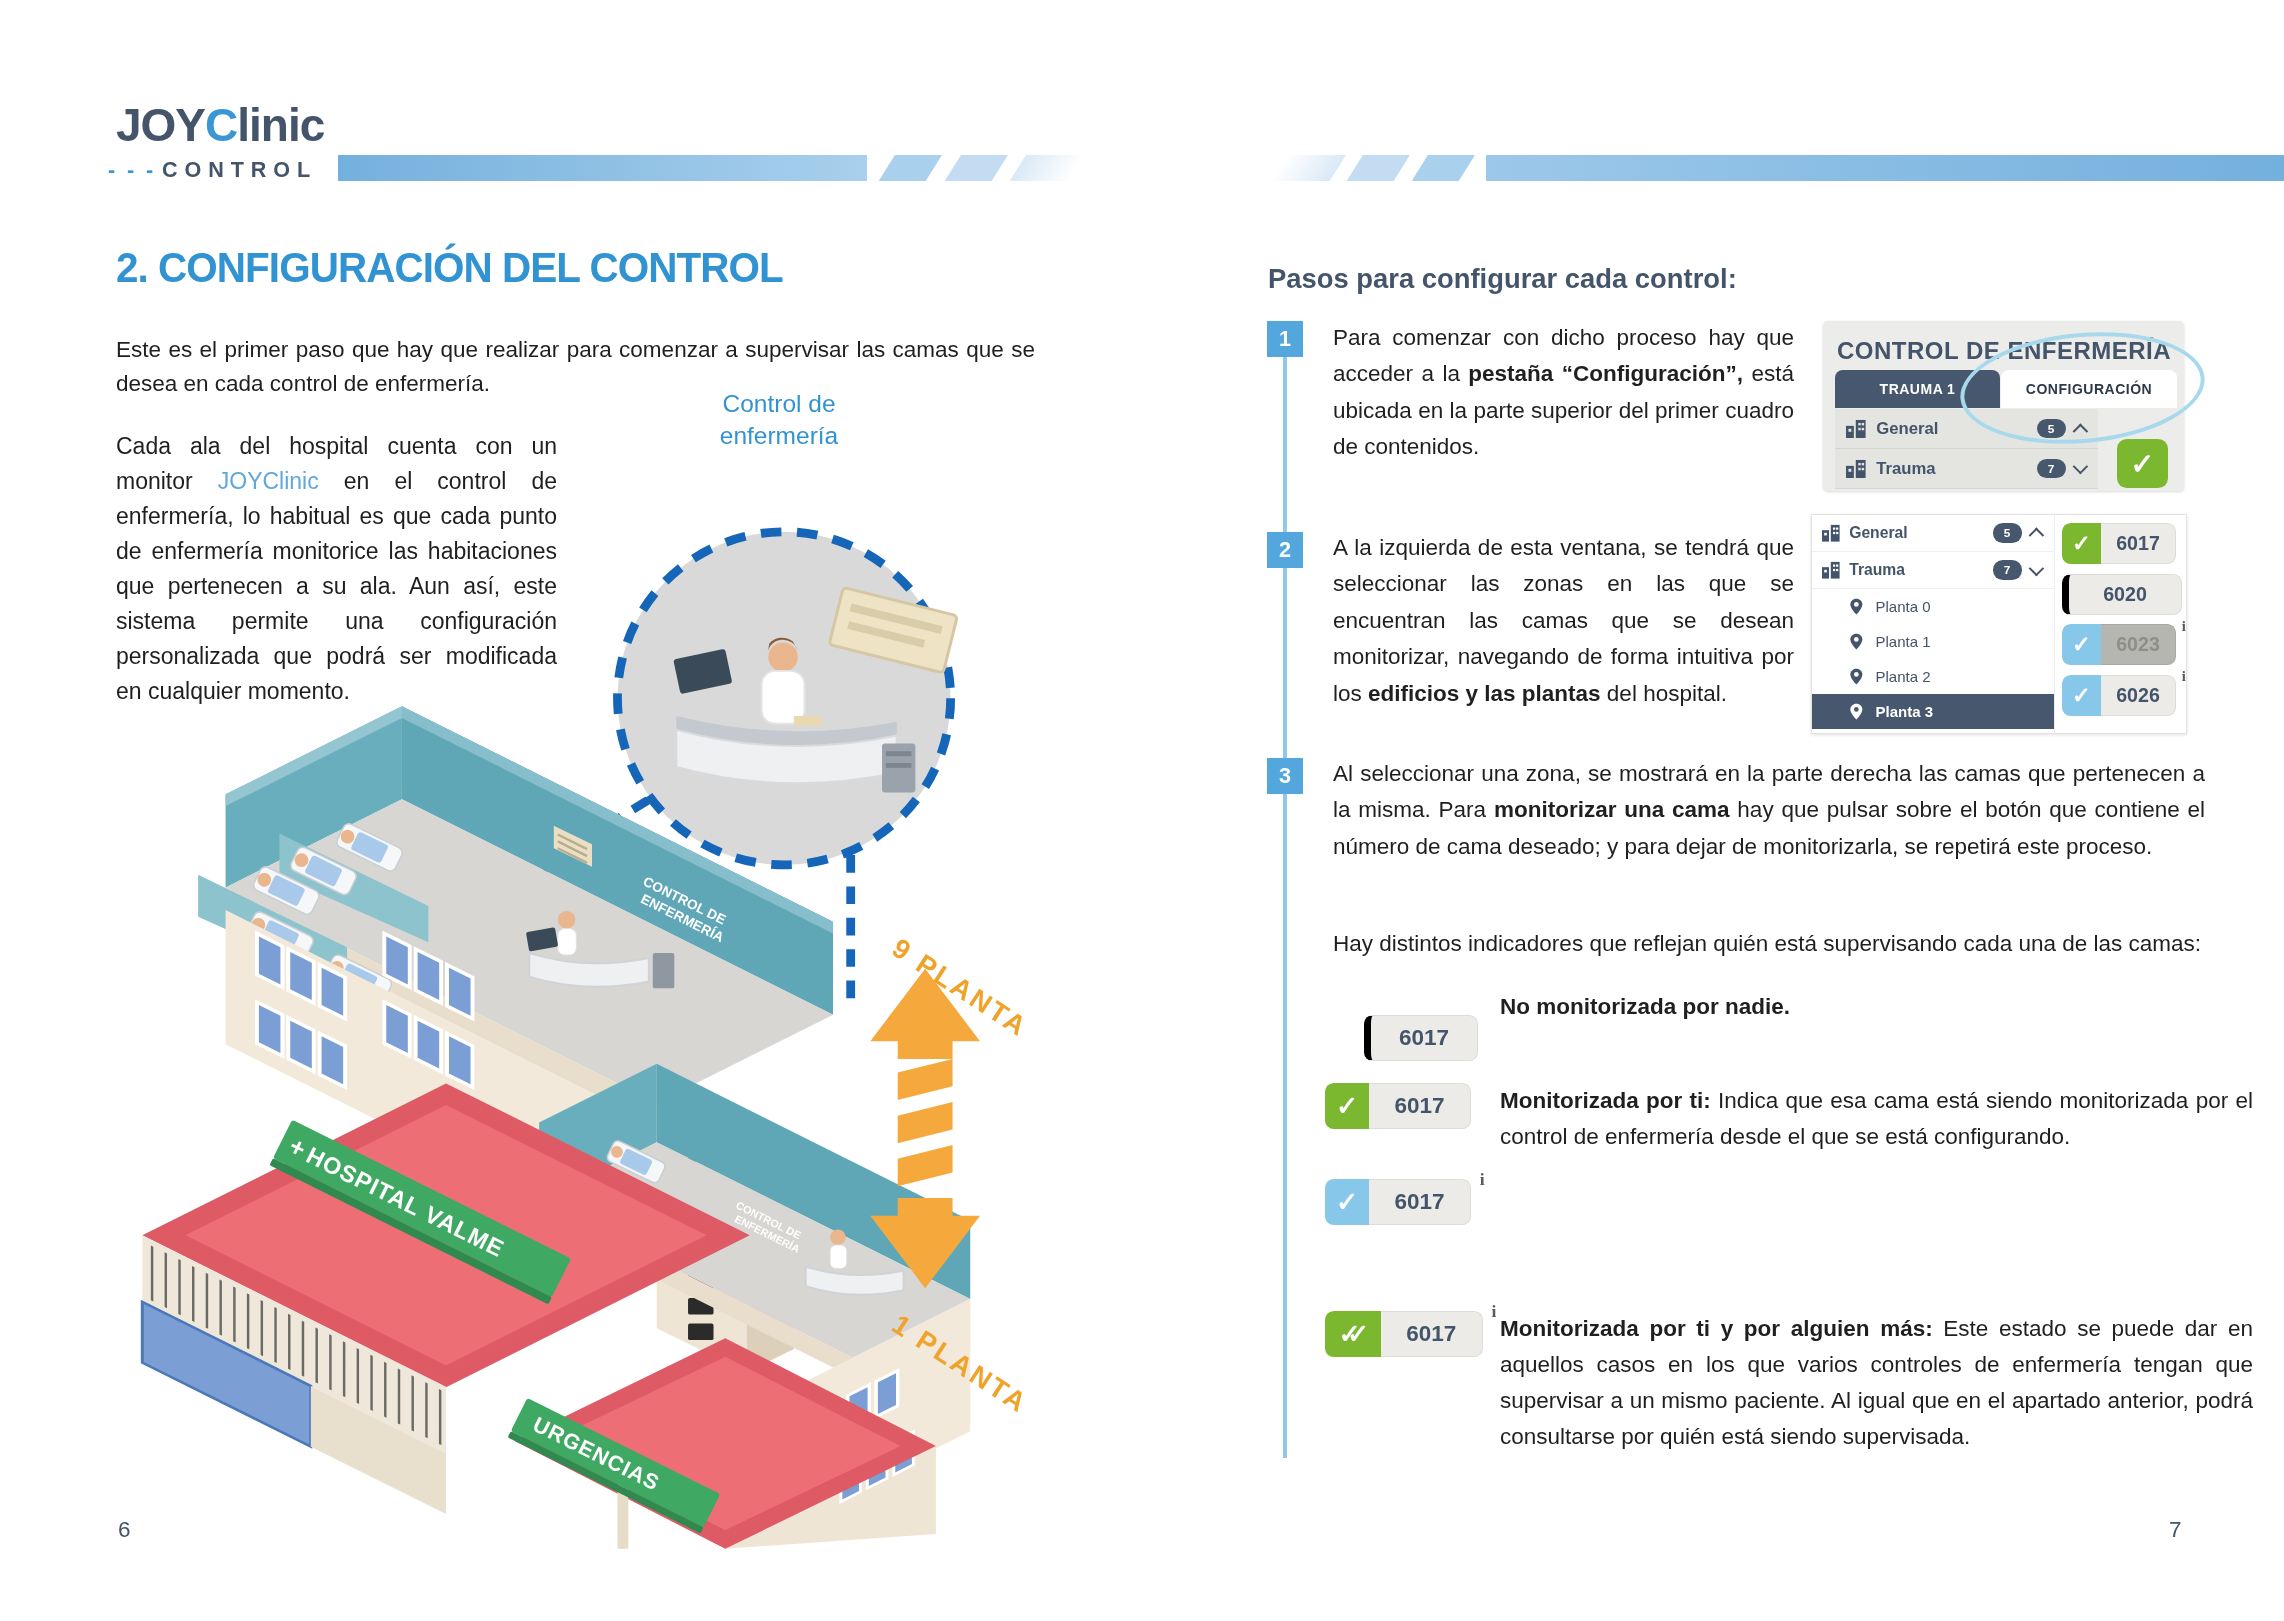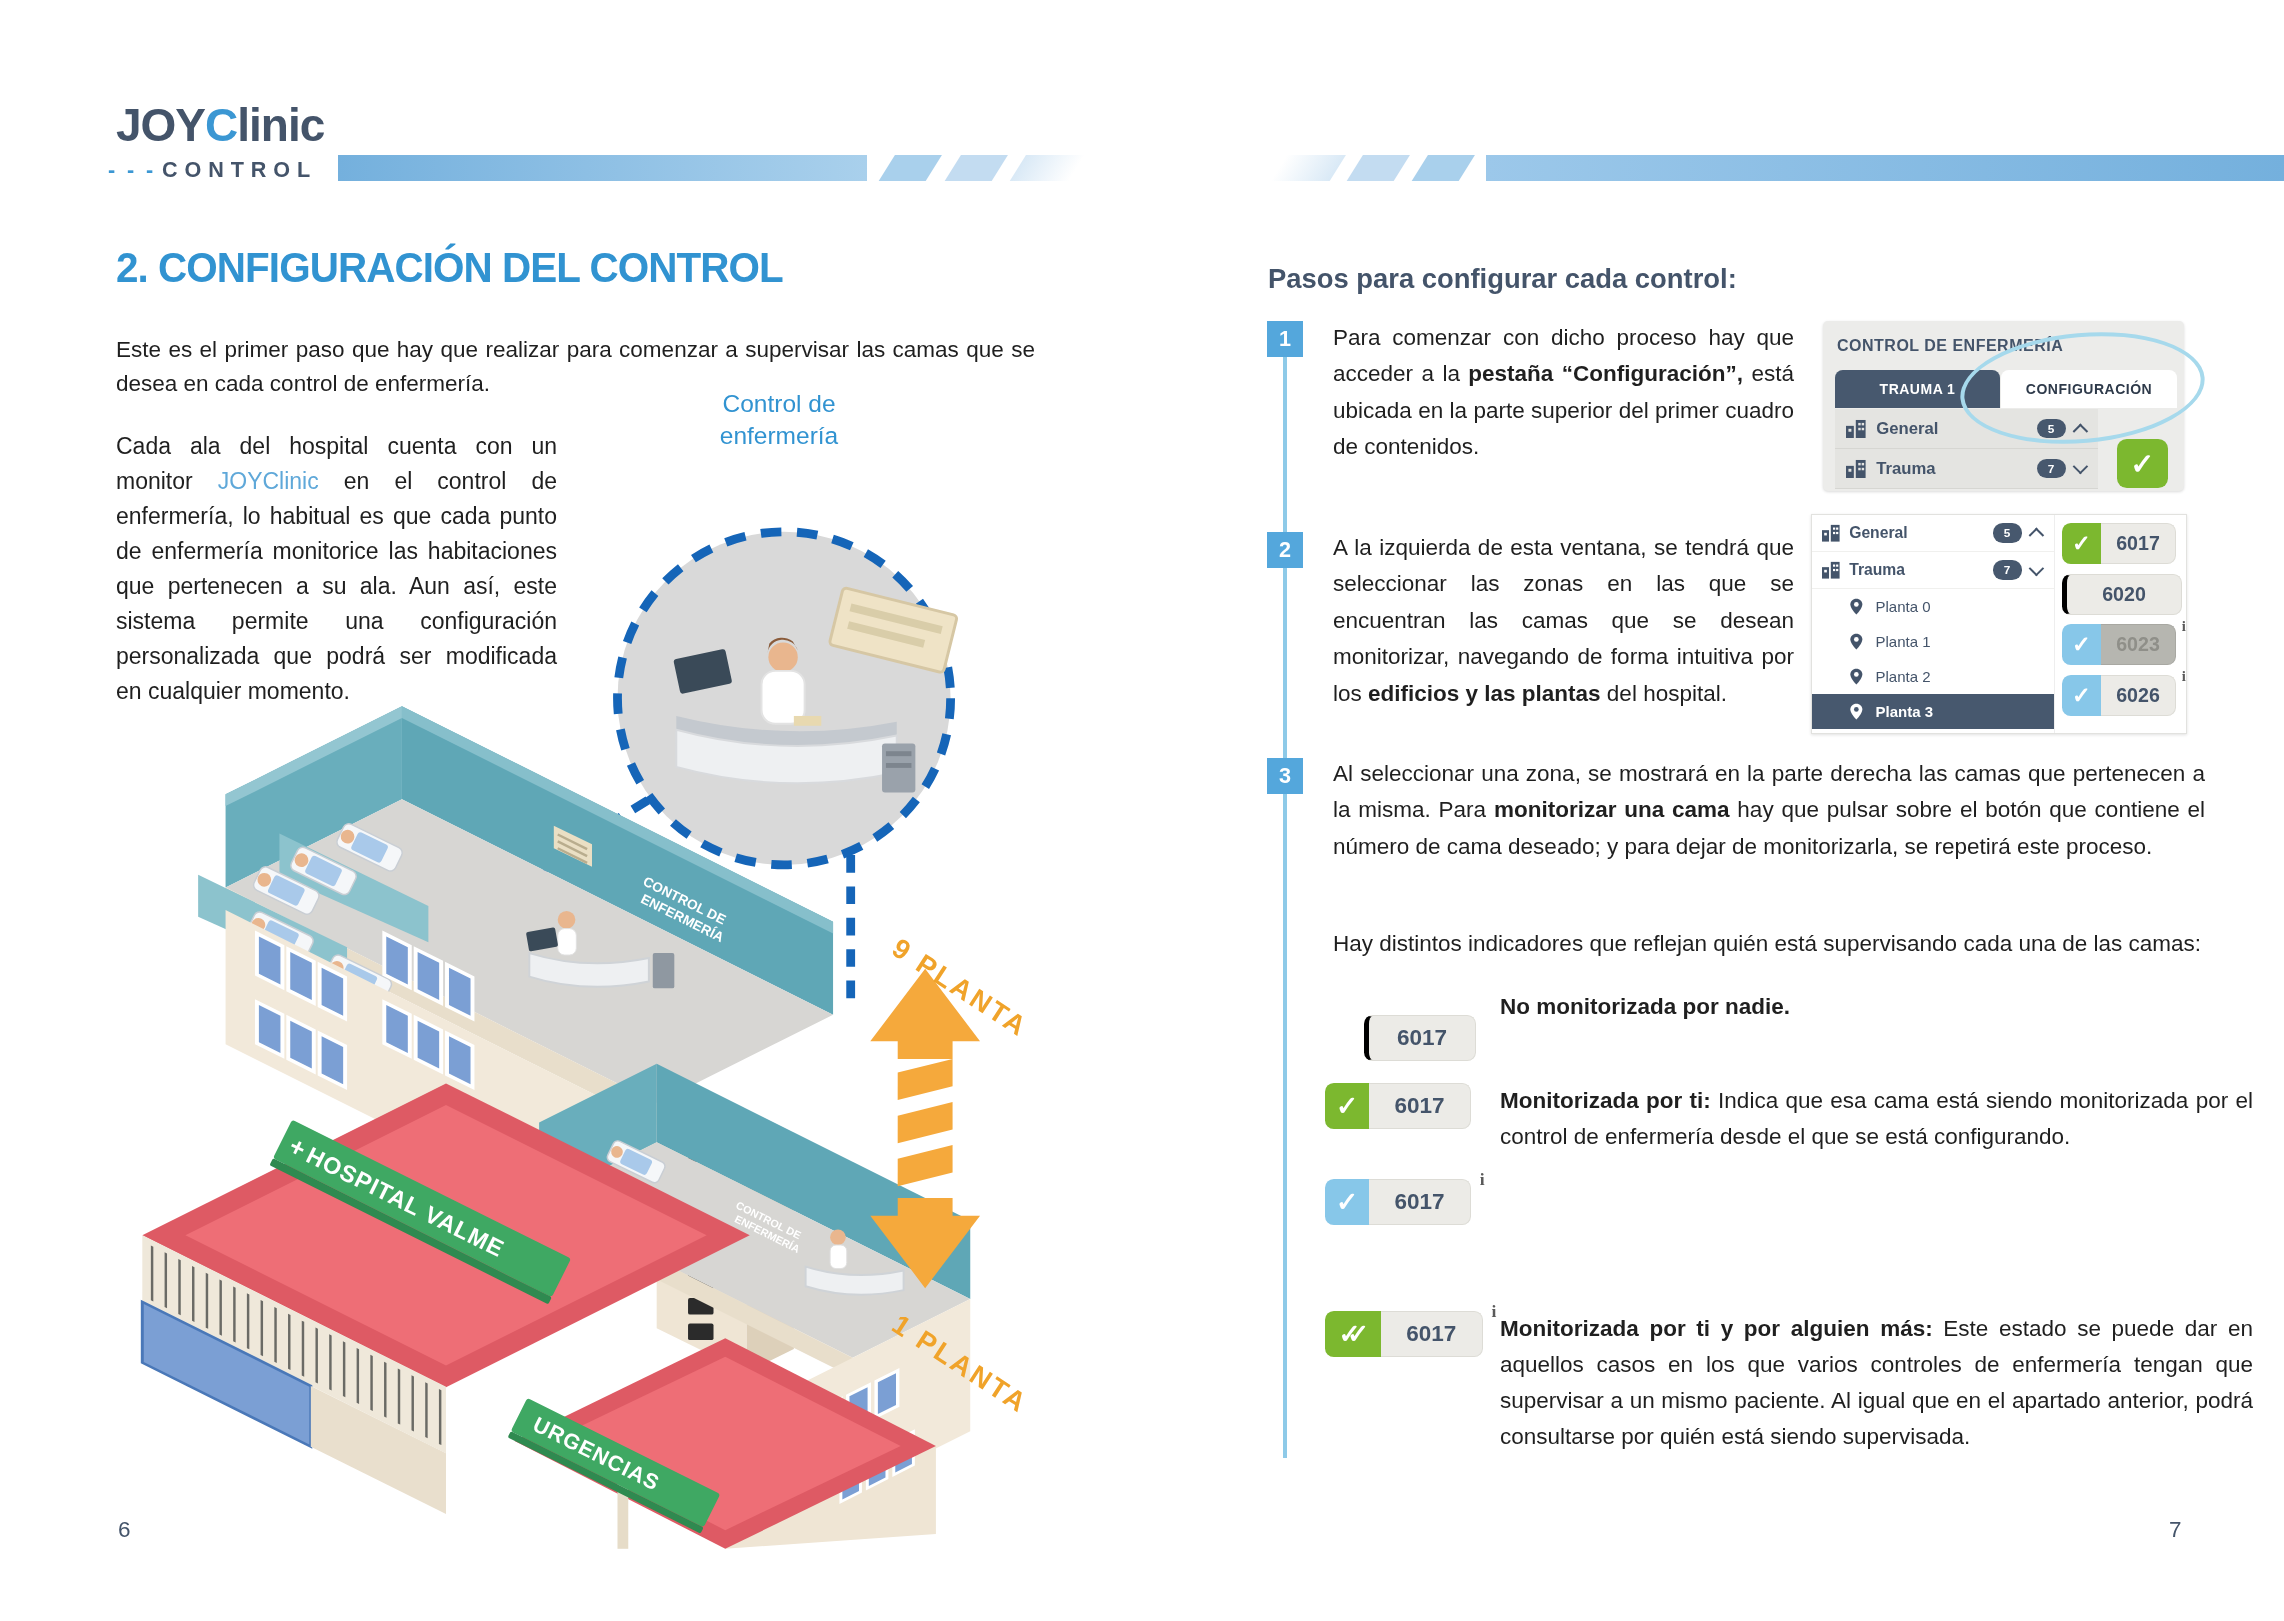--- a/index.html
+++ b/index.html
@@ -33,31 +33,31 @@
   .steptext{font-size:22.5px;line-height:1.62;text-align:justify;}
   .steptext b{font-weight:bold;}
 
   
   .bed{display:flex;height:46px;}
   .bed .chk{width:44px;border-radius:8.8px 0 0 8.8px;display:flex;align-items:center;justify-content:center;
             color:#fff;font-size:26.5px;font-weight:bold;}
   .bed .chk.green{background:#7cb82f;} .bed .chk.blue{background:#87c7e9;}
   .bed .lbl{width:101px;background:#ecebe7;border:1px solid #dddcd6;border-left:none;border-radius:0 8.8px 8.8px 0;
             display:flex;align-items:center;justify-content:center;font-weight:bold;color:#44546a;font-size:22.5px;}
-  .bed.nochk .lbl{border-radius:8.8px;border-left:5px solid #000000;width:106px;}
+  .bed.nochk .lbl{border-radius:8.8px;border-left:7px solid #000000;width:106px;}
   .bed .lbl.dim{background:#b6b6b0;color:#8f8f89;border-color:#a8a8a2;}
   .bed .dbl{letter-spacing:-13.7px;padding-right:11.8px;}
   .info-i{position:absolute;font-family:"Liberation Serif",serif;font-weight:bold;color:#5a5a5a;font-size:17.6px;}
   .ind-text{font-size:22.5px;line-height:1.6;text-align:justify;width:753px;}
   .ind-text b{font-weight:bold;}
 
   
   .panel1{left:1823px;top:321px;width:361px;height:170px;background:#ececea;border-radius:4.9px;
           box-shadow:0 1px 2.9px rgba(0,0,0,.15);}
-  .p1-title{left:1837px;top:337px;font-size:16px;font-weight:bold;color:#44546a;letter-spacing:0.5px;}
+  .p1-title{left:1837px;top:337px;font-size:24px;font-weight:bold;color:#44546a;letter-spacing:0.5px;}
   .tab{height:38px;display:flex;align-items:center;justify-content:center;font-size:14px;font-weight:bold;letter-spacing:0.5px;}
   .tab.dark{background:#47586e;color:#fff;border-radius:7.8px 7.8px 0 0;}
   .tab.light{background:#fff;color:#2e3a4a;border-radius:7.8px 7.8px 0 0;}
   .p1-rows{left:1835px;top:409px;width:263px;height:82px;overflow:hidden;}
   .ui-row{display:flex;align-items:center;height:39px;background:#e4e4e1;border-bottom:1px solid #d6d6d2;}
   .ui-row .rlbl{font-size:16.7px;font-weight:bold;color:#44546a;margin-left:9.8px;flex:1;}
   .badge{min-width:29px;height:19.6px;background:#47586e;border-radius:9.8px;color:#fff;font-size:11.8px;font-weight:bold;
          display:flex;align-items:center;justify-content:center;margin-right:9.8px;}
   .chev{width:8.8px;height:8.8px;border-right:2.9px solid #44546a;border-bottom:2.9px solid #44546a;margin-right:11.8px;}
   .chev.up{transform:rotate(-135deg);margin-top:4.9px;} .chev.down{transform:rotate(45deg);margin-top:-3.9px;}

